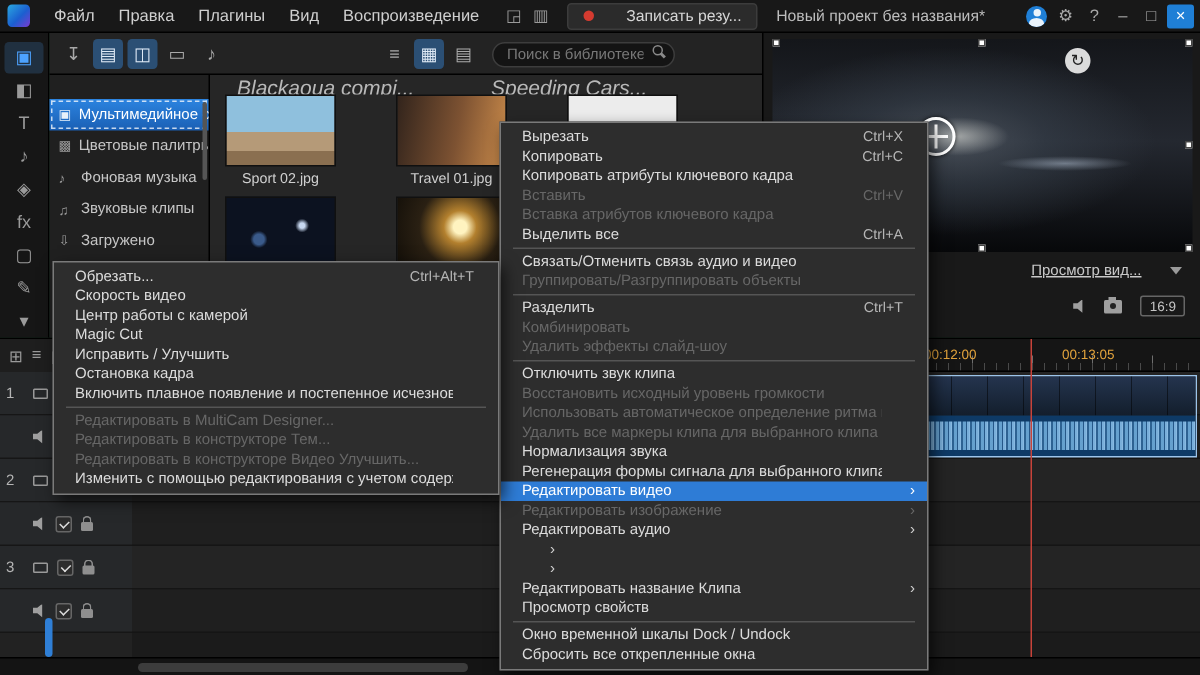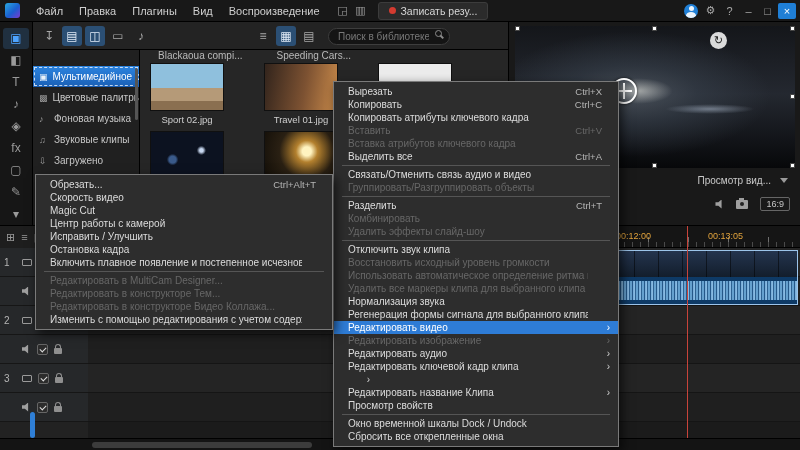--- a/index.html
+++ b/index.html
@@ -7,21 +7,21 @@
   .app{position:relative;width:800px;height:450px;background:#14532d;overflow:hidden;
        font-family:"Liberation Sans","DejaVu Sans",sans-serif;color:#ccc;-webkit-font-smoothing:antialiased;}
 
   
   .menubar{position:absolute;left:0;top:0;right:0;height:22px;background:#181818;border-bottom:1px solid #000;
            display:flex;align-items:center;font-size:11px;color:#cfcfcf;z-index:10;}
   .app-logo{width:15px;height:15px;margin:0 8px 0 5px;border-radius:3px;
             background:linear-gradient(135deg,#2aa8e0,#1b5fd0 55%,#7a3bd0);}
   .menu-item{padding:0 8px;line-height:22px;cursor:default;}
   .mb-icon{width:18px;text-align:center;color:#9a9a9a;font-size:11px;}
-  .record-btn{display:flex;align-items:center;gap:5px;margin-left:8px;padding:2px 10px;background:#2b2b2b;
+  .record-btn{display:flex;align-items:center;gap:22px;margin-left:8px;padding:2px 10px;background:#2b2b2b;
               border:1px solid #3c3c3c;border-radius:3px;color:#d6d6d6;font-size:10.5px;}
   .rec-dot{width:7px;height:7px;border-radius:50%;background:#d43b30;}
   .project-title{margin-left:12px;color:#bdbdbd;font-size:10.5px;}
   .win-right{margin-left:auto;display:flex;align-items:center;gap:4px;padding-right:4px;}
   .avatar{width:14px;height:14px;border-radius:50%;background:#1f7fd6;position:relative;overflow:hidden;}
   .avatar::before{content:"";position:absolute;left:4.5px;top:2.5px;width:5px;height:5px;border-radius:50%;background:#eaf3fb;}
   .avatar::after{content:"";position:absolute;left:2px;top:8.5px;width:10px;height:7px;border-radius:50%;background:#eaf3fb;}
   .win-ic{min-width:17px;height:16px;display:flex;align-items:center;justify-content:center;
           color:#a8a8a8;font-size:11px;border-radius:2px;}
   .win-ic.accent{background:#1f7fd6;color:#fff;width:18px;}
@@ -51,21 +51,21 @@
   .cats{position:absolute;left:33px;top:50px;width:107px;height:175px;background:#202020;border-right:1px solid #000;z-index:5;padding-top:16px;}
   .cat{display:flex;align-items:center;gap:5px;height:21px;padding:0 4px 0 6px;font-size:10px;color:#c6c6c6;white-space:nowrap;overflow:hidden;}
   .cat .cat-ic{font-size:9px;color:#9a9a9a;width:10px;}
   .cat.sel{background:linear-gradient(#2c84e0,#1a5fb4);color:#fff;outline:1px dashed rgba(255,255,255,.75);outline-offset:-2px;}
   .cat.sel .cat-ic{color:#e8f1fa;}
   .cat-scroll{position:absolute;right:1px;top:18px;width:3px;height:52px;background:#555;border-radius:2px;}
   .cat-tools{position:absolute;left:14px;bottom:12px;display:flex;gap:16px;color:#9a9a9a;font-size:12px;}
 
   
   .thumbs{position:absolute;left:140px;top:50px;width:368px;height:175px;background:#262626;z-index:4;overflow:hidden;}
-  .partials{display:flex;gap:34px;padding:0 0 2px 18px;font-size:10px;color:#b9b9b9;height:13px;overflow:hidden;}
+  .partials{display:flex;gap:51px;padding:0 0 2px 18px;font-size:14px;color:#b9b9b9;height:13px;overflow:hidden;font-style:italic;}
   .thumb-grid{display:flex;flex-wrap:wrap;padding-left:10px;}
   .thumb-cell{width:74px;margin-right:40px;margin-bottom:6px;}
   .thumb{width:74px;height:48px;border:1px solid #101010;background:#333;}
   .thumb-label{text-align:center;font-size:9.5px;color:#cfcfcf;margin-top:3px;height:11px;white-space:nowrap;}
   .v-sport{background:linear-gradient(180deg,#8fc0dd 0 52%,#b59a78 52% 80%,#8a6f50 80% 100%);}
   .v-travel{background:linear-gradient(100deg,#32241c,#7d5232 55%,#c98a4a);}
   .v-doc{background:linear-gradient(180deg,#ececec 0 100%);}
   .v-night{background:radial-gradient(circle at 30% 60%,#3a5a8a 0 6%,transparent 10%),radial-gradient(circle at 70% 40%,#c8d8f0 0 3%,transparent 8%),#0c1220;}
   .v-bulb{background:radial-gradient(circle at 58% 42%,#fff3c0 0 9%,#b3802e 22%,#2a2013 55%,#120e08 100%);}
 
@@ -79,21 +79,21 @@
   .glow2{position:absolute;left:150px;top:78px;width:90px;height:10px;border-radius:50%;
          background:radial-gradient(ellipse,rgba(200,215,235,.45),transparent 70%);}
   .handle{position:absolute;width:5px;height:5px;background:#fff;border:1px solid #444;}
   .crosshair{position:absolute;left:96px;top:52px;width:26px;height:26px;border:2px solid #fff;border-radius:50%;
              box-shadow:0 0 3px rgba(0,0,0,.8);}
   .crosshair::before{content:"";position:absolute;left:50%;top:3px;bottom:3px;width:2px;margin-left:-1px;background:#fff;}
   .crosshair::after{content:"";position:absolute;top:50%;left:3px;right:3px;height:2px;margin-top:-1px;background:#fff;}
   .rotate-btn{position:absolute;right:68px;top:6px;width:17px;height:17px;border-radius:50%;background:rgba(235,235,235,.92);
               color:#222;font-size:11px;display:flex;align-items:center;justify-content:center;}
   .pv-row1{position:absolute;left:0;right:0;top:150px;height:17px;display:flex;align-items:center;justify-content:flex-end;
-           padding-right:12px;gap:9px;font-size:10px;color:#c9c9c9;}
+           padding-right:12px;gap:19px;font-size:10px;color:#c9c9c9;text-decoration:underline;}
   .caret-down{width:0;height:0;border-left:4px solid transparent;border-right:4px solid transparent;border-top:5px solid #9a9a9a;}
   .pv-row2{position:absolute;left:0;right:0;top:171px;height:22px;display:flex;align-items:center;justify-content:flex-end;
            gap:12px;padding-right:10px;}
   .spk{width:9px;height:9px;background:#9f9f9f;clip-path:polygon(0 30%,32% 30%,68% 0,68% 100%,32% 70%,0 70%);}
   .cam{width:12px;height:9px;background:#9f9f9f;border-radius:1px;position:relative;}
   .cam::before{content:"";position:absolute;top:-2px;left:3px;width:5px;height:2px;background:#9f9f9f;}
   .cam::after{content:"";position:absolute;top:2px;left:4px;width:4px;height:4px;border-radius:50%;background:#232323;}
   .aspect-box{border:1px solid #666;border-radius:2px;color:#c5c5c5;font-size:9px;padding:1px 5px;}
 
   
@@ -171,20 +171,21 @@
     <div style="display:flex;margin-left:6px">
 
         <span class="mb-icon">◲</span>
 
         <span class="mb-icon">▥</span>
       </div>
     <div class="record-btn">
       <span class="rec-dot"></span>
       <span>Записать резу...</span>
     </div>
+    <span class="project-title">Новый проект без названия*</span>
     <div class="win-right">
       <span class="avatar"></span>
       <span style="display:flex;gap:2px">
 
           <span class="win-ic">⚙</span>
 
           <span class="win-ic">?</span>
 
           <span class="win-ic">–</span>
 
@@ -571,21 +572,20 @@
         <span class="cm-arrow">›</span>
       </div>
 
       <div class="cm-item">
         <span class="cm-label">Редактировать аудио</span>
         <span class="cm-right"></span>
         <span class="cm-arrow">›</span>
       </div>
 
       <div class="cm-item">
-        <span class="cm-label">Редактировать ключевой кадр клипа</span>
         <span class="cm-right"></span>
         <span class="cm-arrow">›</span>
       </div>
 
       <div class="cm-item">
         <span class="cm-right"></span>
         <span class="cm-arrow">›</span>
       </div>
 
       <div class="cm-item">
@@ -627,32 +627,32 @@
         <span class="cm-arrow"></span>
       </div>
 
       <div class="cm-item">
         <span class="cm-label">Скорость видео</span>
         <span class="cm-right"></span>
         <span class="cm-arrow"></span>
       </div>
 
       <div class="cm-item">
+        <span class="cm-label">Центр работы с камерой</span>
+        <span class="cm-right"></span>
+        <span class="cm-arrow"></span>
+      </div>
+
+      <div class="cm-item">
         <span class="cm-label">Magic Cut</span>
         <span class="cm-right"></span>
         <span class="cm-arrow"></span>
       </div>
 
       <div class="cm-item">
-        <span class="cm-label">Центр работы с камерой</span>
-        <span class="cm-right"></span>
-        <span class="cm-arrow"></span>
-      </div>
-
-      <div class="cm-item">
         <span class="cm-label">Исправить / Улучшить</span>
         <span class="cm-right"></span>
         <span class="cm-arrow"></span>
       </div>
 
       <div class="cm-item">
         <span class="cm-label">Остановка кадра</span>
         <span class="cm-right"></span>
         <span class="cm-arrow"></span>
       </div>
@@ -676,21 +676,21 @@
         <span class="cm-arrow"></span>
       </div>
 
       <div class="cm-item disabled">
         <span class="cm-label">Редактировать в конструкторе Тем...</span>
         <span class="cm-right"></span>
         <span class="cm-arrow"></span>
       </div>
 
       <div class="cm-item disabled">
-        <span class="cm-label">Редактировать в конструкторе Видео Коллажа...</span>
+        <span class="cm-label">Редактировать в конструкторе Видео Улучшить...</span>
         <span class="cm-right"></span>
         <span class="cm-arrow"></span>
       </div>
 
       <div class="cm-item">
         <span class="cm-label">Изменить с помощью редактирования с учетом содержимого...</span>
         <span class="cm-right"></span>
         <span class="cm-arrow"></span>
       </div>
     </div>

